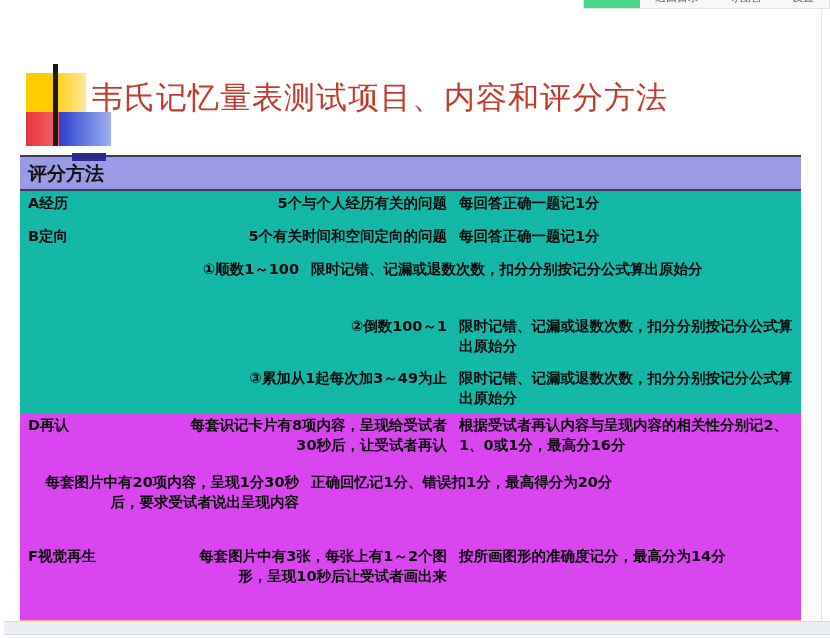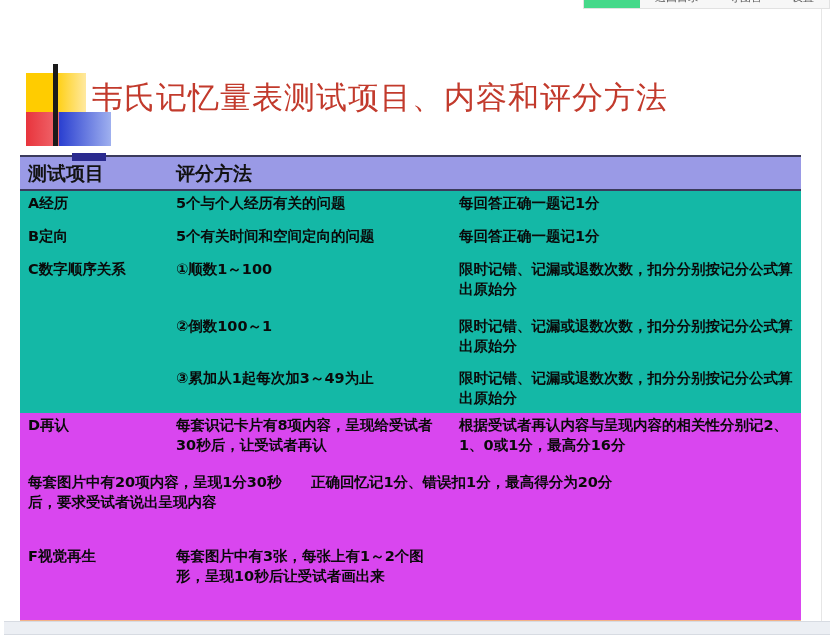--- a/index.html
+++ b/index.html
@@ -114,21 +114,21 @@
     box-sizing: border-box;
     padding: 2px 4px 2px 8px;
     font-size: 14.5px;
     font-weight: bold;
     color: #0a0a0a;
     line-height: 20px;
     white-space: pre-line;
     font-family: "DejaVu Sans", "Liberation Sans", sans-serif;
   }
   .c1 { flex: 0 0 148px; }
-  .c2 { flex: 0 0 283px; }
+  .c2 { flex: 0 0 283px; text-align: right; }
   .c3 { flex: 1 1 auto; }
 
   
   #thead-row {
     background: #9a9ae6;
     height: 36px;
     align-items: center;
     border-top: 2px solid #3b3b5c;
     border-bottom: 2px solid #3b3b5c;
     position: relative;
@@ -205,38 +205,36 @@
     <div class="sq sq-blue"></div>
     <div class="sq bar-v"></div>
   </div>
 
   <div id="slide-title">韦氏记忆量表测试项目、内容和评分方法</div>
 
   <div id="table-wrap">
 
     <div class="trow" id="thead-row">
       <div id="head-accent"></div>
-      <div class="cell c1">测试项目</div>
       <div class="cell c3">评分方法</div>
     </div>
 
     <div class="trow rowline sec-green h-ab">
       <div class="cell c1">A经历</div>
       <div class="cell c2">5个与个人经历有关的问题</div>
       <div class="cell c3">每回答正确一题记1分</div>
     </div>
 
     <div class="trow rowline sec-green h-ab">
       <div class="cell c1">B定向</div>
       <div class="cell c2">5个有关时间和空间定向的问题</div>
       <div class="cell c3">每回答正确一题记1分</div>
     </div>
 
     <div class="trow rowline sec-green h-c">
-      <div class="cell c1">C数字顺序关系</div>
       <div class="cell c2">①顺数1～100</div>
       <div class="cell c3">限时记错、记漏或退数次数，扣分分别按记分公式算出原始分</div>
     </div>
 
     <div class="trow rowline sec-green h-c pad-top-c">
       <div class="cell c1"></div>
       <div class="cell c2">②倒数100～1</div>
       <div class="cell c3">限时记错、记漏或退数次数，扣分分别按记分公式算出原始分</div>
     </div>
 
@@ -253,20 +251,21 @@
     </div>
 
     <div class="trow rowline sec-peach h-e">
       <div class="cell c2">每套图片中有20项内容，呈现1分30秒后，要求受试者说出呈现内容</div>
       <div class="cell c3">正确回忆记1分、错误扣1分，最高得分为20分</div>
     </div>
 
     <div class="trow rowline sec-peach h-f">
       <div class="cell c1">F视觉再生</div>
       <div class="cell c2">每套图片中有3张，每张上有1～2个图形，呈现10秒后让受试者画出来</div>
+      <div class="cell c3">按所画图形的准确度记分，最高分为14分</div>
     </div>
 
     <div id="table-bottom-edge"></div>
   </div>
 
   <div id="bottom-strip"></div>
   <div id="right-gutter"></div>
 </div>
 
 </body></html>

